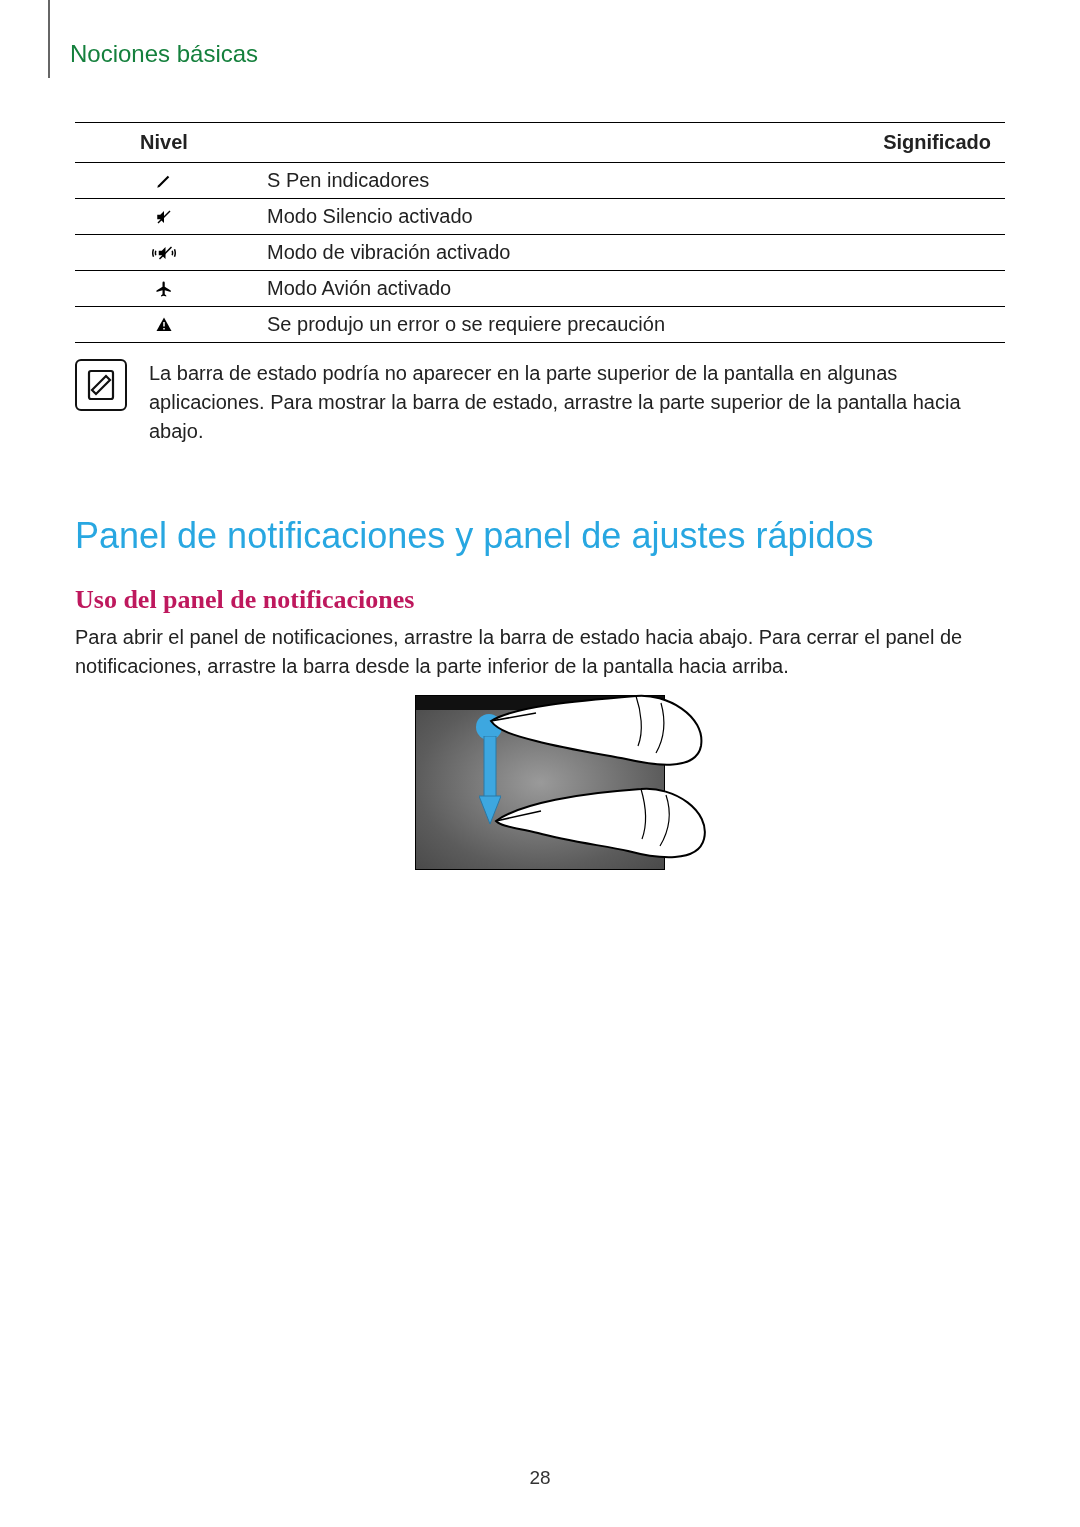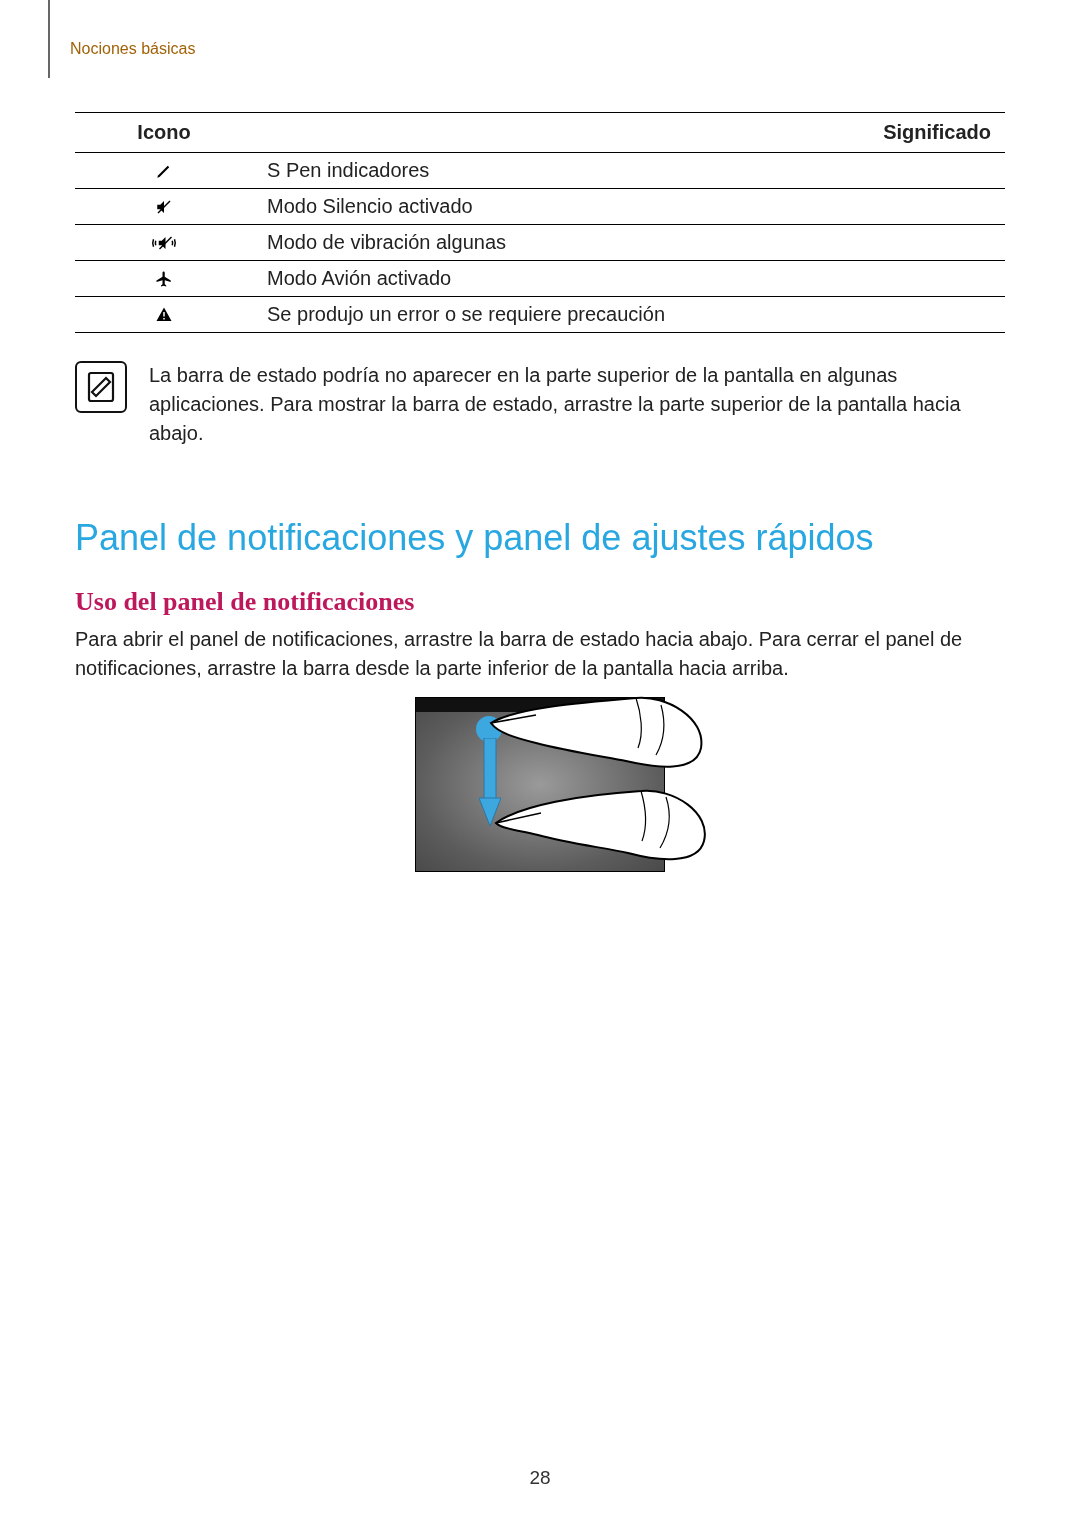--- a/index.html
+++ b/index.html
@@ -19,22 +19,22 @@
   }
   .tab-mark {
     position: absolute;
     left: 48px;
     top: 0;
     width: 2px;
     height: 78px;
     background: #666;
   }
   .breadcrumb {
-    font-size: 16px;
-    color: #a16207;
+    font-size: 24px;
+    color: #15803d;
     margin-bottom: 54px;
     margin-left: -5px;
   }
   table.icon-table {
     width: 100%;
     border-collapse: collapse;
     font-size: 20px;
   }
   table.icon-table th {
     text-align: right;
@@ -54,21 +54,21 @@
   }
   table.icon-table td.icon-cell {
     text-align: center;
     font-size: 18px;
   }
   .icon-svg { display: inline-block; vertical-align: middle; }
 
   .note-box {
     display: flex;
     gap: 22px;
-    margin-top: 28px;
+    margin-top: 16px;
     align-items: flex-start;
   }
   .note-icon-wrap {
     width: 48px;
     height: 48px;
     border: 2px solid #111;
     border-radius: 6px;
     display: flex;
     align-items: center;
     justify-content: center;
@@ -156,21 +156,21 @@
 <body>
 
 <div class="page">
   <div class="tab-mark"></div>
 
   <div class="breadcrumb">Nociones básicas</div>
 
   <table class="icon-table">
     <thead>
       <tr>
-        <th class="col-icon">Icono</th>
+        <th class="col-icon">Nivel</th>
         <th>Significado</th>
       </tr>
     </thead>
     <tbody>
       <tr>
         <td class="icon-cell">
           <svg class="icon-svg" width="18" height="18" viewBox="0 0 24 24">
               <path d="M3 21l3-1 13-13-2-2L4 18l-1 3z" fill="#000"></path>
             </svg>
         </td>
@@ -189,21 +189,21 @@
         <td class="icon-cell">
           <svg class="icon-svg" width="26" height="18" viewBox="0 0 34 24">
             <path d="M10 9v6h4l5 5V4l-5 5h-4z" fill="#000"></path>
             <line x1="11" y1="20" x2="27" y2="4" stroke="#000" stroke-width="2"></line>
             <path d="M3 7 Q1 12 3 17" stroke="#000" stroke-width="2" fill="none"></path>
             <path d="M6 9 Q5 12 6 15" stroke="#000" stroke-width="2" fill="none"></path>
             <path d="M31 7 Q33 12 31 17" stroke="#000" stroke-width="2" fill="none"></path>
             <path d="M28 9 Q29 12 28 15" stroke="#000" stroke-width="2" fill="none"></path>
           </svg>
         </td>
-        <td>Modo de vibración algunas</td>
+        <td>Modo de vibración activado</td>
       </tr>
       <tr>
         <td class="icon-cell">
           <svg class="icon-svg" width="20" height="18" viewBox="0 0 24 24">
               <path d="M21 16v-2l-8-5V3.5a1.5 1.5 0 0 0-3 0V9l-8 5v2l8-2.5V19l-2 1.5V22l3.5-1 3.5 1v-1.5L13 19v-5.5l8 2.5z" fill="#000"></path>
             </svg>
         </td>
         <td>Modo Avión activado</td>
       </tr>
       <tr>

